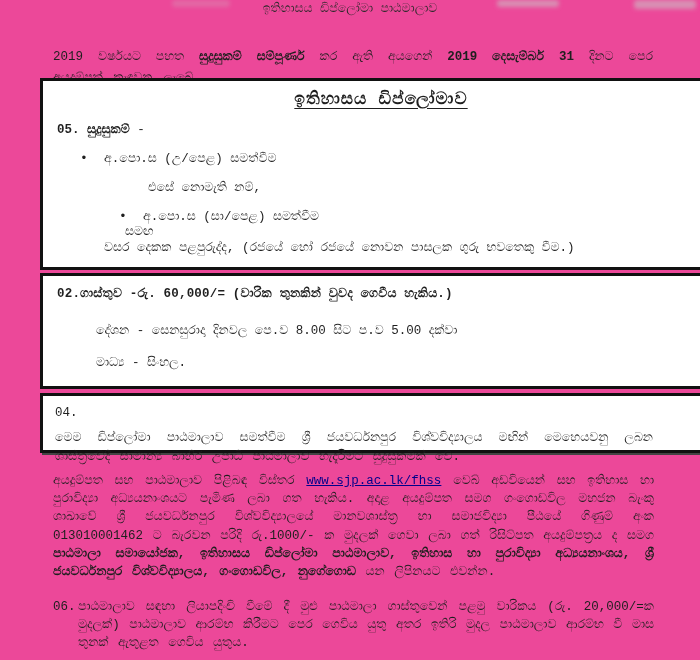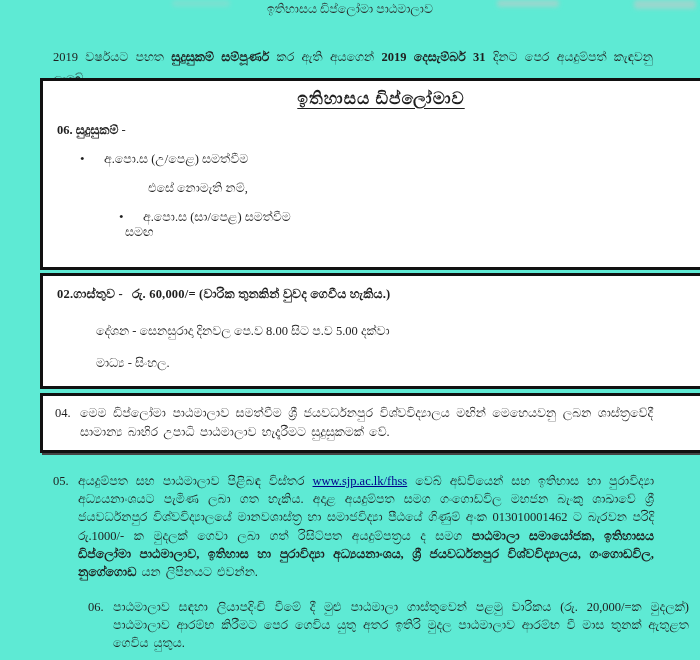--- a/index.html
+++ b/index.html
@@ -1,22 +1,22 @@
 <!DOCTYPE html>
 <html><head>
 <meta charset="utf-8">
 <style>
   * { margin: 0; padding: 0; box-sizing: border-box; }
   html, body { background: #ffffff; }
   .page {
     position: relative;
     width: 700px;
     height: 660px;
-    background: #5eead4;
-    font-family: Liberation Serif, serif;
+    background: #ec4899;
+    font-family: Liberation Mono, monospace;
     color: #1f1f1f;
     font-size: 12.5px;
     overflow: hidden;
   }
   .running-title {
     position: absolute;
     top: 2px; left: 0; right: 0;
     text-align: center;
     font-size: 12.5px;
     color: #2a2a2a;
@@ -65,21 +65,21 @@
   .fee-line { font-weight: bold; letter-spacing: .2px; }
   .hang {
     position: absolute;
     left: 53px; width: 601px;
     display: flex;
     line-height: 18.2px;
     text-align: justify;
   }
   .hang .num { flex: 0 0 25px; }
   .hang .ptxt { flex: 1; text-align: justify; word-spacing: 2px; }
-  .frame .hang { left: 12px; width: 598px; line-height: 19px; }
+  .frame .hang { left: 12px; width: 598px; line-height: 19px; flex-direction: column; }
   a.link, .link {
     color: #00008b;
     text-decoration: underline;
     cursor: pointer;
   }
 </style>
 </head>
 <body>
 
 <div class="page">
@@ -87,43 +87,43 @@
   <div class="edge-artifact" style="left:172px;width:58px;opacity:.25;"></div>
   <div class="edge-artifact" style="left:497px;width:62px;"></div>
   <div class="edge-artifact" style="left:634px;width:62px;height:9px;"></div>
 
   <div class="running-title">ඉතිහාසය ඩිප්ලෝමා පාඨමාලාව</div>
 
   <div class="intro"><span>2019 වර්ෂයට පහත </span><b>සුදුසුකම් සම්පූර්ණ</b><span> කර ඇති අයගෙන් </span><b>2019 දෙසැම්බර් 31</b><span> දිනට පෙර අයදුම්පත් කැඳවනු ලැබේ.</span></div>
 
   <div class="frame frame1">
     <div class="box-title">ඉතිහාසය ඩිප්ලෝමාව</div>
-    <div class="abs" style="top:42px;left:14px;"><b>06. සුදුසුකම්</b><span> -</span></div>
+    <div class="abs" style="top:42px;left:14px;"><b>05. සුදුසුකම්</b><span> -</span></div>
     <div class="bullet-row" style="top:70px;"><span class="bullet-glyph">•</span><span>අ.පො.ස (උ/පෙළ) සමත්වීම</span></div>
     <div class="abs" style="top:100px;left:105px;">එසේ නොමැති නම්,</div>
     <div class="bullet-row" style="top:128px;margin-left:39px;"><span class="bullet-glyph">•</span><span>අ.පො.ස (සා/පෙළ) සමත්වීම</span></div>
     <div class="abs" style="top:144px;left:82px;">සමඟ</div>
+    <div class="abs" style="top:160px;left:61px;">වසර දෙකක පළපුරුද්ද, (රජයේ හෝ රජයේ නොවන පාසලක ගුරු භවතෙකු වීම.)</div>
   </div>
 
   <div class="frame frame2">
-    <div class="abs fee-line" style="top:11px;left:14px;"><span>02.ගාස්තුව -</span><span style="margin-left:9px;text-align:right;">රු. 60,000/= (වාරික තුනකින් වුවද ගෙවීය හැකිය.)</span></div>
+    <div class="abs fee-line" style="top:11px;left:14px;"><span>02.ගාස්තුව -</span><span style="text-align:right;">රු. 60,000/= (වාරික තුනකින් වුවද ගෙවීය හැකිය.)</span></div>
     <div class="abs" style="top:48px;left:53px;">දේශන - සෙනසුරාදා දිනවල පෙ.ව 8.00 සිට ප.ව 5.00 දක්වා</div>
     <div class="abs" style="top:80px;left:53px;">මාධ්‍ය - සිංහල.</div>
   </div>
 
   <div class="frame frame3">
     <div class="hang" style="top:8px;">
       <span class="num">04.</span>
       <span class="ptxt">මෙම ඩිප්ලෝමා පාඨමාලාව සමත්වීම ශ්‍රී ජයවර්ධනපුර විශ්වවිද්‍යාලය මඟින් මෙහෙයවනු ලබන ශාස්ත්‍රවේදී සාමාන්‍ය බාහිර උපාධි පාඨමාලාව හැදෑරීමට සුදුසුකමක් වේ.</span>
     </div>
   </div>
 
   <div class="hang" style="top:472px;">
-    <span class="num">05.</span>
     <span class="ptxt"><span>අයදුම්පත සහ පාඨමාලාව පිළිබඳ විස්තර </span><a class="link">www.sjp.ac.lk/fhss</a><span> වෙබ් අඩවියෙන් සහ ඉතිහාස හා පුරාවිද්‍යා අධ්‍යයනාංශයට පැමිණ ලබා ගත හැකිය. අදාළ අයදුම්පත සමග ගංගොඩවිල මහජන බැංකු ශාඛාවේ ශ්‍රී ජයවර්ධනපුර විශ්වවිද්‍යාලයේ මානවශාස්ත්‍ර හා සමාජවිද්‍යා පීඨයේ ගිණුම් අංක 013010001462 ට බැරවන පරිදි රු.1000/- ක මුදලක් ගෙවා ලබා ගත් රිසිට්පත අයදුම්පත්‍රය ද සමග </span><b>පාඨමාලා සමායෝජක, ඉතිහාසය ඩිප්ලෝමා පාඨමාලාව, ඉතිහාස හා පුරාවිද්‍යා අධ්‍යයනාංශය, ශ්‍රී ජයවර්ධනපුර විශ්වවිද්‍යාලය, ගංගොඩවිල, නුගේගොඩ</b><span> යන ලිපිනයට එවන්න.</span></span>
   </div>
 
-  <div class="hang" style="top:598px;margin-left:35px;">
+  <div class="hang" style="top:598px;">
     <span class="num">06.</span>
     <span class="ptxt">පාඨමාලාව සඳහා ලියාපදිංචි වීමේ දී මුළු පාඨමාලා ගාස්තුවෙන් පළමු වාරිකය (රු. 20,000/=ක මුදලක්) පාඨමාලාව ආරම්භ කිරීමට පෙර ගෙවිය යුතු අතර ඉතිරි මුදල පාඨමාලාව ආරම්භ වී මාස තුනක් ඇතුළත ගෙවිය යුතුය.</span>
   </div>
 
 </div>
 
 </body></html>

